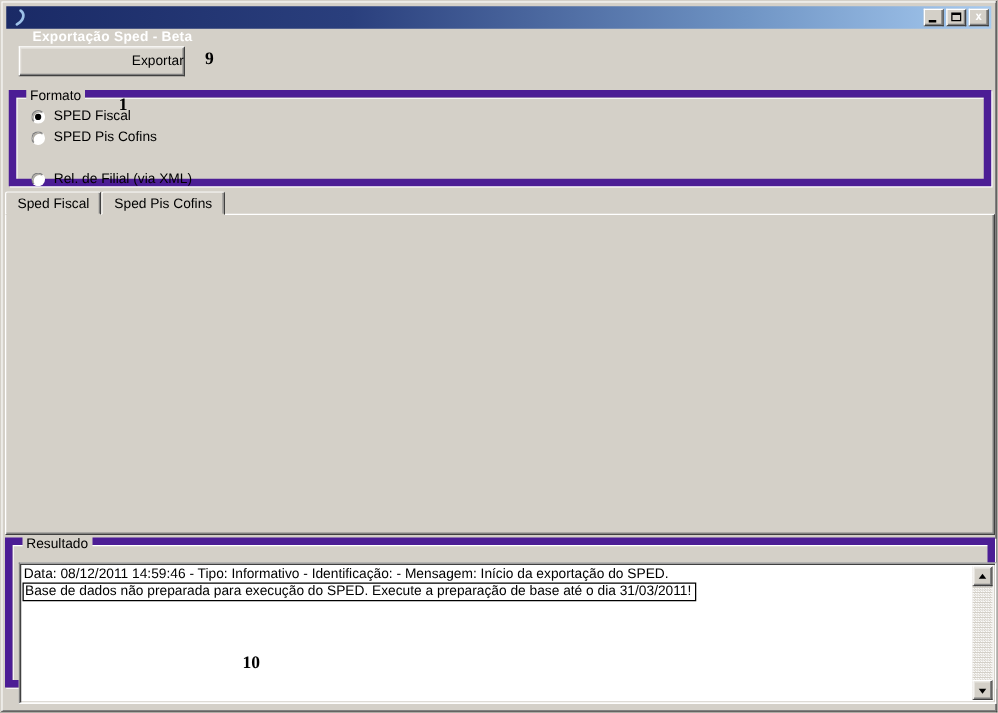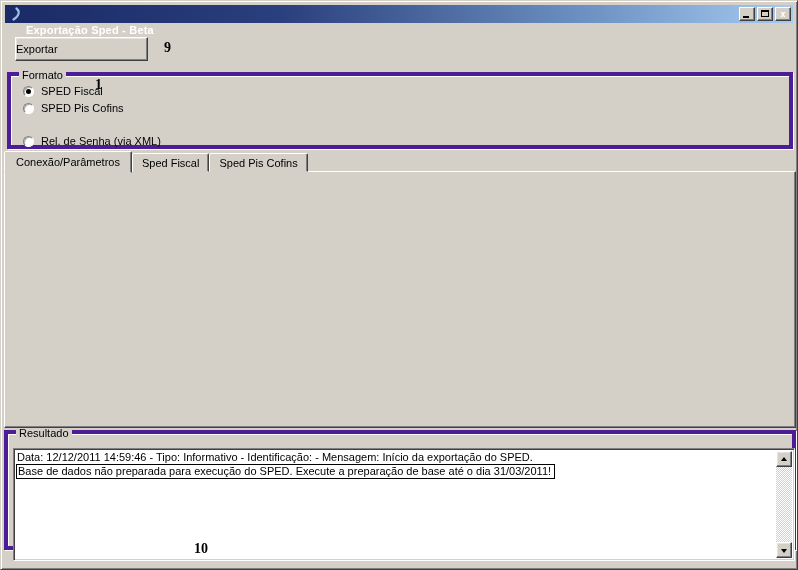--- a/index.html
+++ b/index.html
@@ -45,51 +45,51 @@
     border:1px solid; border-color:#ffffff #404040 #404040 #ffffff;
     box-shadow: inset -1px -1px 0 #808080, inset 1px 1px 0 #e6e3de;
   }
   .sunken {
     background:#fff;
     border:1px solid; border-color:#808080 #ffffff #ffffff #808080;
     box-shadow: inset 1px 1px 0 #404040, inset -1px -1px 0 #d4d0c8;
   }
   .groupbox {
     position:absolute;
-    border:4px solid #4c1d95;
+    border:6px solid #4c1d95;
     box-shadow: inset 1px 1px 0 #ffffff, 1px 1px 0 #ffffff;
   }
   .groupbox > .legend {
     position:absolute; top:-7px; left:8px;
     background:#d4d0c8; padding:0 3px; line-height:13px;
   }
 
   
   .export-btn {
     position:absolute; left:14px; top:36px; width:133px; height:24px;
-    text-align:left; line-height:22px; cursor:default;
+    text-align:right; line-height:22px; cursor:default;
   }
 
   
   .ann {
     position:absolute;
     font-family:"Liberation Serif", serif;
     font-weight:bold; font-size:14px; color:#000;
     pointer-events:none;
   }
   .ann1 { left:94px;  top:76px; }
   .ann2 { left:172px; top:217px; }
   .ann3 { left:151px; top:263px; }
   .ann4 { left:147px; top:312px; }
   .ann5 { left:147px; top:360px; }
   .ann6 { left:441px; top:217px; }
   .ann7 { left:508px; top:286px; }
   .ann8 { left:678px; top:360px; }
   .ann9 { left:163px; top:39px; }
-  .ann10{ left:193px; top:540px; }
+  .ann10{ left:193px; top:522px; }
 
   
   .formato-group { left:6px; top:71px; width:786px; height:77px; }
   .radio-row { position:absolute; left:12px; height:14px; display:flex; align-items:center; gap:7px; }
   .radio-row.r0 { top:8px; }
   .radio-row.r1 { top:25px; }
   .radio-row.r2 { top:42px; }
   .radio-row.r3 { top:58px; }
   .radio-circle {
     width:11px; height:11px; border-radius:50%;
@@ -215,26 +215,25 @@
     <div class="radio-row r0">
       <span class="radio-circle checked"></span>
       <span>SPED Fiscal</span>
     </div>
     <div class="radio-row r1">
       <span class="radio-circle"></span>
       <span>SPED Pis Cofins</span>
     </div>
     <div class="radio-row r3">
       <span class="radio-circle"></span>
-      <span>Rel. de Senha (via XML)</span>
+      <span>Rel. de Filial (via XML)</span>
     </div>
   </div>
 
   <div class="tabstrip">
-    <div class="tab active">Conexão/Parâmetros</div>
     <div class="tab">Sped Fiscal</div>
     <div class="tab">Sped Pis Cofins</div>
   </div>
   <div class="tabpage"></div>
 
   <div class="groupbox conexao-group">
     <span class="legend">Conexão</span>
   </div>
   <span class="fld-label" style="left:18px; top:198px;">Banco:</span>
   <div class="combo" style="left:18px; top:215px; width:146px;">
@@ -265,21 +264,21 @@
     <span class="combo-text">31/07/2011</span>
     <span class="combo-btn"></span>
   </div>
   <span class="fld-label" style="left:313px; top:343px;">Arquivo de Saída:</span>
   <input class="fld-input sunken" style="left: 313px; top: 358px; width: 360px;" readonly="" value="C:\001072011.txt">
 
   <div class="groupbox resultado-group">
     <span class="legend">Resultado</span>
     <div class="result-list">
       <div class="result-lines">
-        <div class="result-line">Data: 12/12/2011 14:59:46 - Tipo: Informativo - Identificação:  - Mensagem: Início da exportação do SPED.</div>
+        <div class="result-line">Data: 08/12/2011 14:59:46 - Tipo: Informativo - Identificação:  - Mensagem: Início da exportação do SPED.</div>
         <div class="result-line boxed">Base de dados não preparada para execução do SPED. Execute a preparação de base até o dia 31/03/2011!</div>
       </div>
       <div class="v-scrollbar">
         <span class="sb-btn up"></span>
         <span class="sb-btn down"></span>
       </div>
     </div>
   </div>
 
   <span class="ann ann1">1</span>

